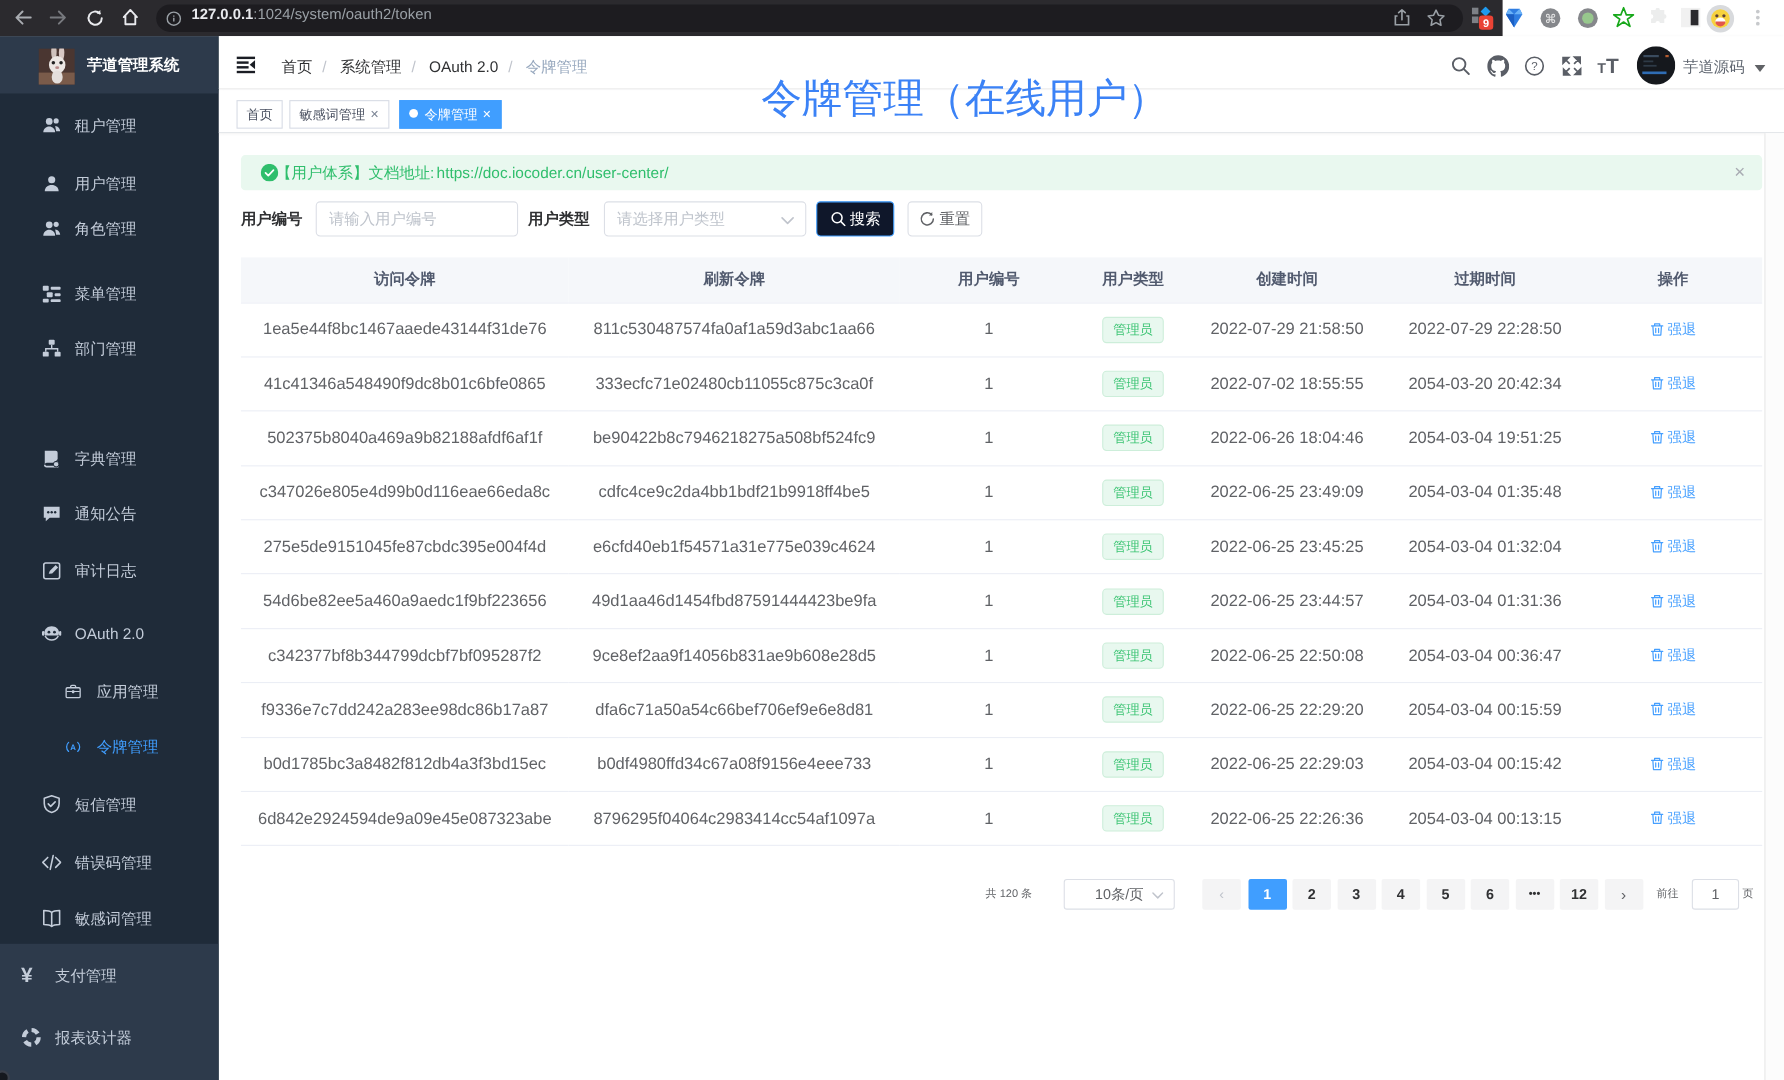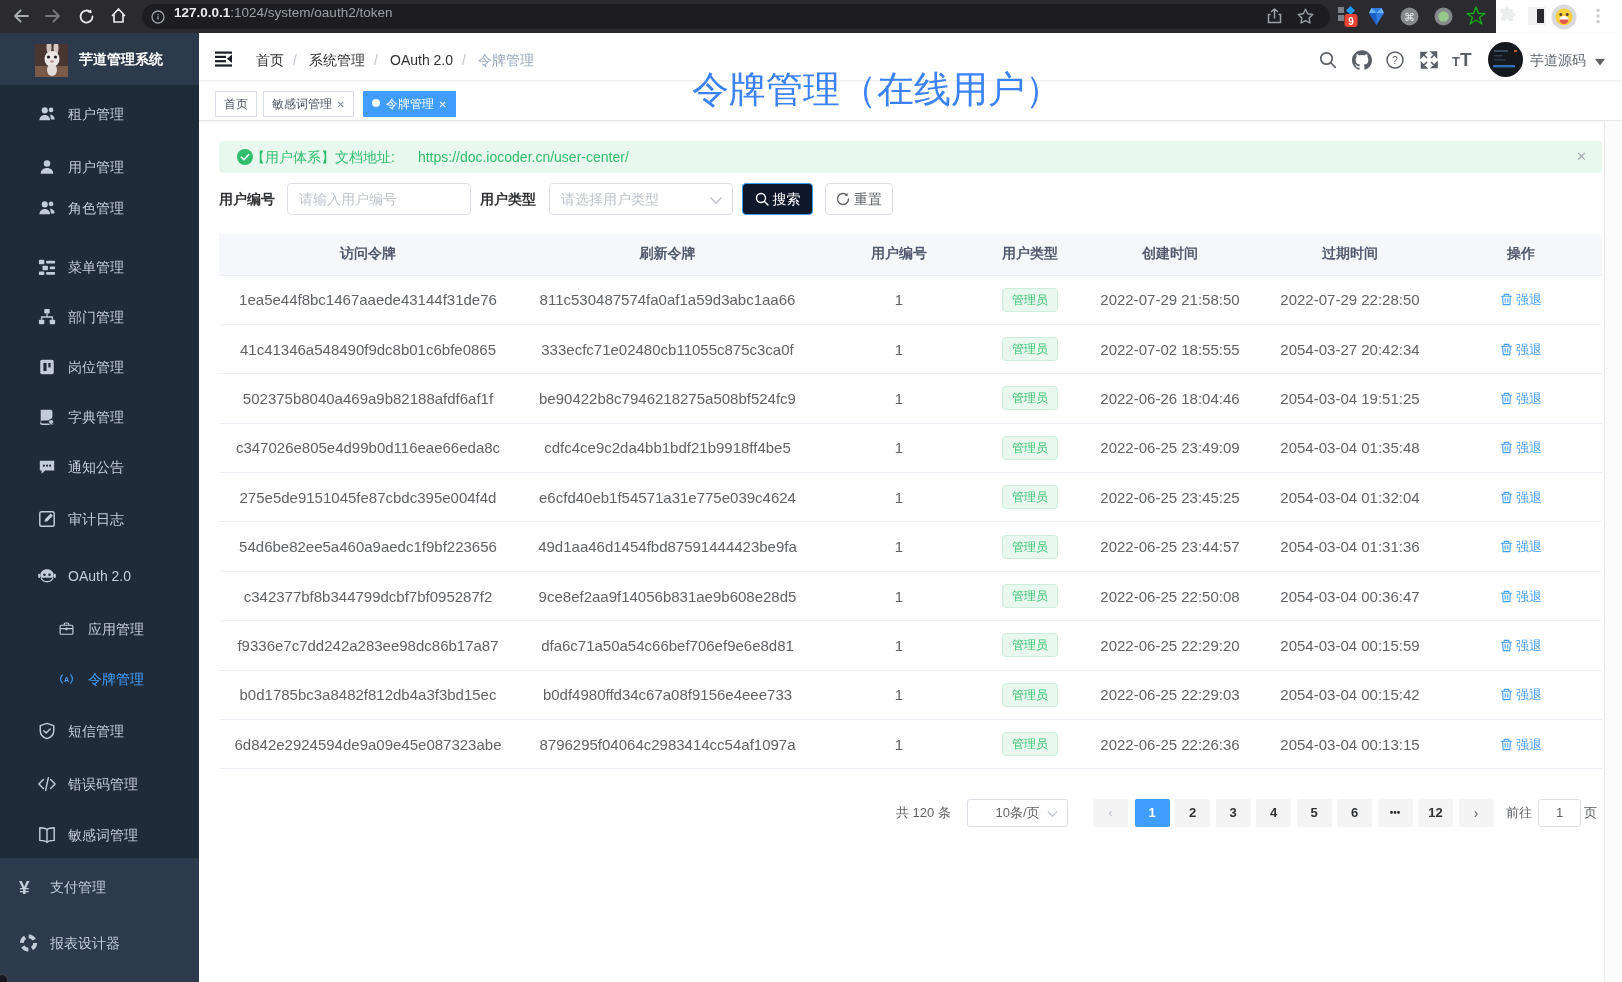--- a/index.html
+++ b/index.html
@@ -1,19 +1,19 @@
 <!DOCTYPE html>
 <html lang="zh"><head>
 <meta charset="utf-8">
 <style>
 *{margin:0;padding:0;box-sizing:border-box}
 html,body{width:1622px;height:982px;overflow:hidden;background:#fff;
   font-family:"Liberation Sans",sans-serif;-webkit-font-smoothing:antialiased}
 
-#chrome{position:absolute;left:0;top:0;width:1496px;height:33px;background:#2b2a2e}
+#chrome{position:absolute;left:0;top:0;width:1366px;height:33px;background:#2b2a2e}
 #chrome svg{position:absolute;top:0}
 .pill{position:absolute;left:142px;top:4px;width:1188px;height:25px;border-radius:13px;background:#1d1c20}
 .url{position:absolute;left:174px;top:0;height:25px;line-height:25px;font-size:13.5px;color:#9aa0a6;white-space:nowrap}
 .url b{color:#e9eaee;font-weight:700}
 
 #sidebar{position:absolute;left:0;top:33px;width:199px;height:949px;background:#1f2b39;overflow:hidden}
 #logo{position:absolute;left:0;top:0;width:199px;height:52px;background:#2d3a4b}
 #logo .txt{position:absolute;left:79px;top:0;line-height:52px;color:#fff;font-size:14px;font-weight:700}
 #sb-bottom{position:absolute;left:0;top:825px;width:199px;height:124px;background:#2d3a4b}
 .mi{position:absolute;left:0;width:237px;height:50px;color:#c3ccd9;font-size:14px}
@@ -50,21 +50,21 @@
 .btn.plain{background:#fff;color:#606266;border:1px solid #dcdfe6}
 
 #tbl{position:absolute;left:20px;top:201px;width:1383px;border-collapse:collapse;table-layout:fixed;font-size:14px}
 #tbl th{height:41px;background:#f5f7fa;color:#515a6e;font-weight:700;border-bottom:1px solid #ebeef5;text-align:center;padding:0}
 #tbl td{height:49.4px;border-bottom:1px solid #ebeef5;color:#606266;text-align:center;padding:0;white-space:nowrap;font-size:15px}
 .gtag{display:inline-block;height:24px;line-height:22px;padding:0 9px;border:1px solid #cdeeda;background:#e8f8ef;color:#3cc473;font-size:12px;border-radius:4px}
 .kick{color:#459fff;font-size:13px;white-space:nowrap}
 .kick svg{vertical-align:-2px;margin-right:3px}
 
 .pg{position:absolute;top:766px;height:28px}
-.pgt{line-height:28px;font-size:13px;color:#606266;white-space:nowrap}
+.pgt{line-height:28px;font-size:10px;color:#606266;white-space:nowrap}
 .pbtn{width:35px;text-align:center;line-height:28px;background:#f4f4f5;color:#303133;font-size:13px;font-weight:700;border-radius:2px}
 .pbtn.on{background:#409eff;color:#fff}
 #scrollbar{position:absolute;left:1604px;top:121px;width:18px;height:861px;background:#fcfcfc;border-left:1px solid #e8e8e8}
 svg{display:block}
 .navic{position:absolute;top:3px;height:48px;display:flex;align-items:center}
 </style>
 </head>
 <body>
 <div id="chrome">
   
@@ -200,28 +200,20 @@
   <div class="mi" style="top:259px">
       <svg class="ic" viewBox="0 0 20 20">
         <g fill="#c3ccd9">
           <rect x="7" y="1" width="6" height="5" rx="1"></rect>
           <rect x="1" y="13" width="6" height="5" rx="1"></rect>
           <rect x="13" y="13" width="6" height="5" rx="1"></rect>
         </g>
         <path d="M10 6v4M4 13v-3h12v3" stroke="#c3ccd9" stroke-width="1.4" fill="none"></path>
       </svg>
       <span class="tx">部门管理</span>
-    </div>
-  <div class="mi" style="top:309px">
-      <svg class="ic" viewBox="0 0 20 20">
-        <rect x="2.5" y="2" width="15" height="16" rx="2" fill="#c3ccd9"></rect>
-        <rect x="6" y="5.5" width="3.5" height="9" fill="#1f2b39"></rect>
-        <rect x="11.5" y="5.5" width="2.5" height="5" fill="#1f2b39"></rect>
-      </svg>
-      <span class="tx">岗位管理</span>
     </div>
   <div class="mi" style="top:359px">
       <svg class="ic" viewBox="0 0 20 20">
         <path d="M3 2h11a2 2 0 0 1 2 2v10H5a2 2 0 0 0-2 2z" fill="#c3ccd9"></path>
         <path d="M3 16a2 2 0 0 0 2 2h11v-4" fill="none" stroke="#c3ccd9" stroke-width="1.6"></path>
         <circle cx="14.5" cy="15.5" r="2.8" fill="#c3ccd9" stroke="#1f2b39" stroke-width="1"></circle>
         <path d="M14 13.5l3.5-3.5" stroke="#1f2b39" stroke-width="1.2"></path>
       </svg>
       <span class="tx">字典管理</span>
     </div>
@@ -383,21 +375,21 @@
     <span class="tag" style="left:16px">首页</span>
     <span class="tag" style="left:64px">敏感词管理<span class="x">✕</span></span>
     <span class="tag on" style="left:164px"><span class="dot"></span>令牌管理<span class="x">✕</span></span>
   </div>
   <div id="redtitle">令牌管理（在线用户）</div>
   <div id="alert">
     <svg style="position:absolute;left:18px;top:8px" width="16" height="16" viewBox="0 0 16 16">
         <circle cx="8" cy="8" r="8" fill="#2fbe6c"></circle>
         <path d="M4.4 8.2l2.5 2.5 4.7-5" stroke="#fff" stroke-width="1.6" fill="none" stroke-linecap="round" stroke-linejoin="round"></path>
       </svg>
-    <span class="t">【用户体系】文档地址:<span style="margin-left:23px">https://doc.iocoder.cn/user-center/</span></span>
+    <span class="t">【用户体系】文档地址:<span style="margin-left:2px">https://doc.iocoder.cn/user-center/</span></span>
     <span class="x">✕</span>
   </div>
   <span class="flabel" style="left:20px">用户编号</span>
   <span class="finput" style="left:88px;width:184px">请输入用户编号</span>
   <span class="flabel" style="left:281px">用户类型</span>
   <span class="finput" style="left:350px;width:184px">请选择用户类型<svg style="position:absolute;right:10px;top:13px" width="12" height="8" viewBox="0 0 12 8">
         <path d="M1 1l5 5 5-5" stroke="#c0c4cc" stroke-width="1.5" fill="none" stroke-linecap="round" stroke-linejoin="round"></path>
       </svg></span>
   <span class="btn blue" style="left:543px;width:71px"><svg style="display:inline-block;vertical-align:-2px;margin-right:4px" width="14" height="14" viewBox="0 0 14 14">
         <circle cx="6" cy="6" r="4.5" stroke="#fff" stroke-width="1.4" fill="none"></circle>
@@ -439,21 +431,21 @@
           <td><span class="kick"><svg style="display:inline-block" width="13" height="13" viewBox="0 0 14 14">
                 <path d="M1.5 3.5h11M4.5 3.5v-2h5v2M2.8 3.5l.6 9h7.2l.6-9M5.6 6v4M8.4 6v4" stroke="#459fff" stroke-width="1.2" fill="none" stroke-linecap="round" stroke-linejoin="round"></path>
               </svg>强退</span></td>
         </tr>
     <tr>
           <td>41c41346a548490f9dc8b01c6bfe0865</td>
           <td>333ecfc71e02480cb11055c875c3ca0f</td>
           <td>1</td>
           <td><span class="gtag">管理员</span></td>
           <td>2022-07-02 18:55:55</td>
-          <td>2054-03-27 20:42:34</td>
+          <td>2054-03-20 20:42:34</td>
           <td><span class="kick"><svg style="display:inline-block" width="13" height="13" viewBox="0 0 14 14">
                 <path d="M1.5 3.5h11M4.5 3.5v-2h5v2M2.8 3.5l.6 9h7.2l.6-9M5.6 6v4M8.4 6v4" stroke="#459fff" stroke-width="1.2" fill="none" stroke-linecap="round" stroke-linejoin="round"></path>
               </svg>强退</span></td>
         </tr>
     <tr>
           <td>502375b8040a469a9b82188afdf6af1f</td>
           <td>be90422b8c7946218275a508bf524fc9</td>
           <td>1</td>
           <td><span class="gtag">管理员</span></td>
           <td>2022-06-26 18:04:46</td>

